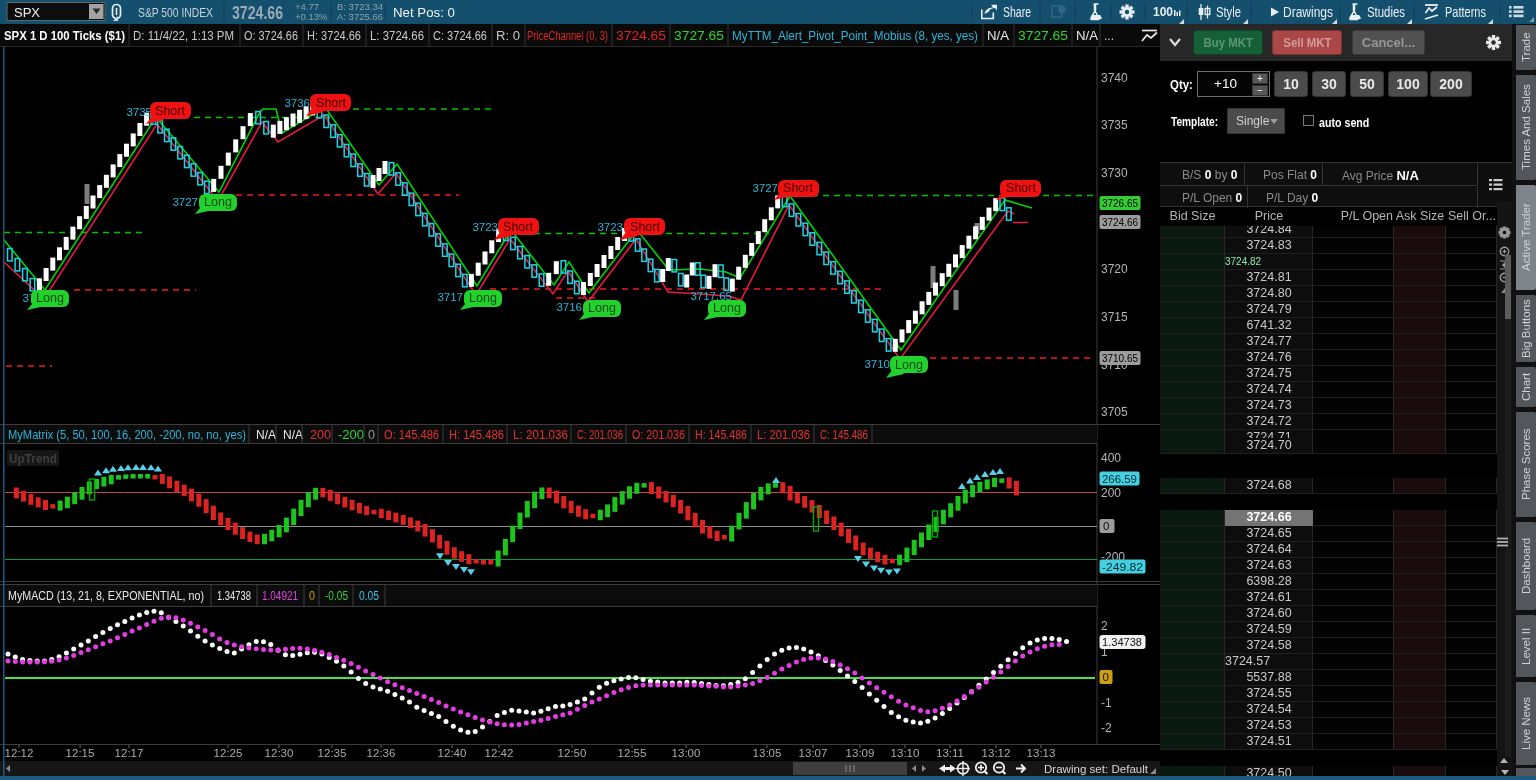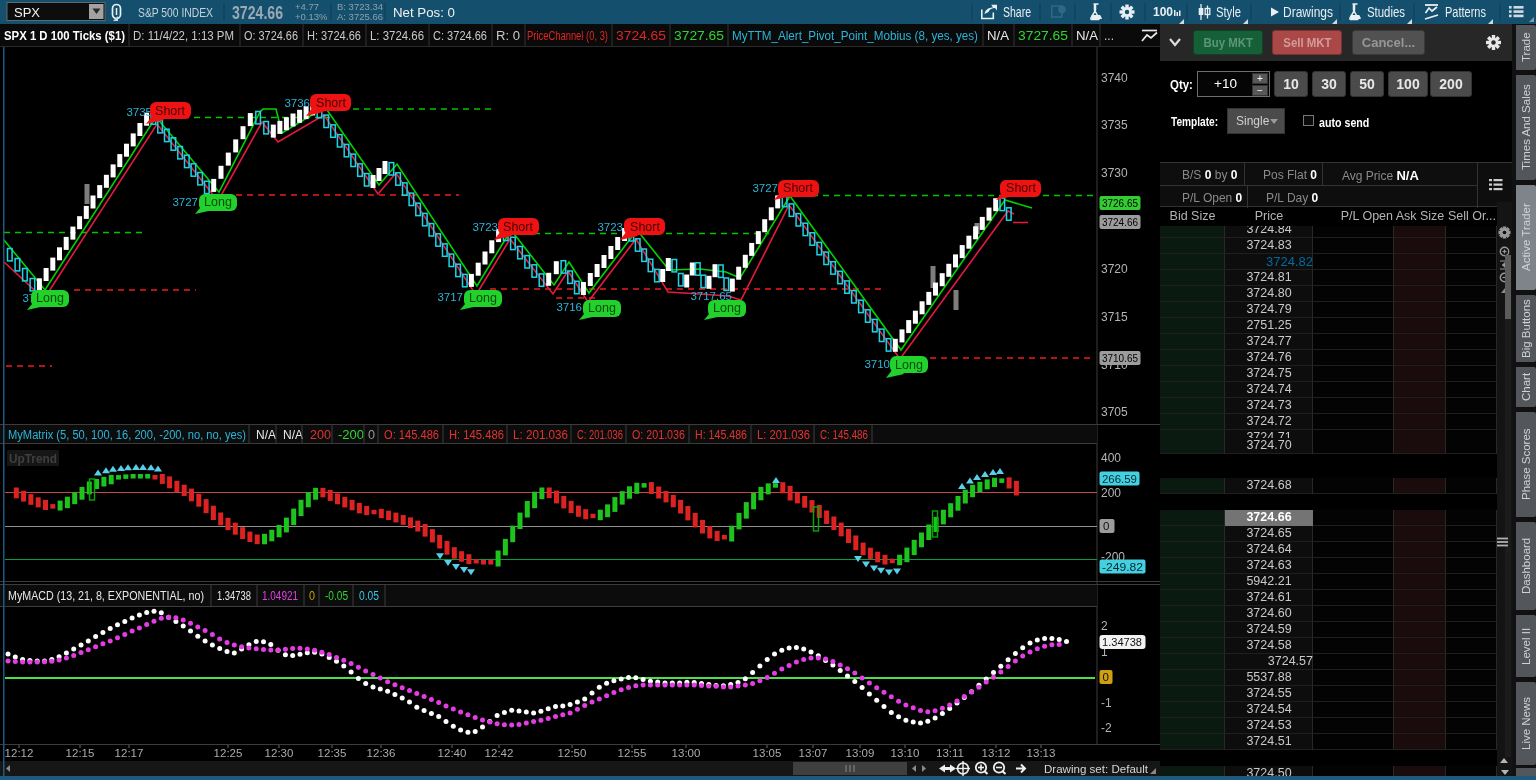--- a/index.html
+++ b/index.html
@@ -1057,21 +1057,21 @@
         <div class="abs" style="left:234px;top:0;width:52px;height:16px;background:#1a0c0c;border-bottom:1px solid #1f1f1f;border-right:1px solid #282828"></div>
         <div class="abs" style="left:286px;top:0;width:51px;height:16px;background:#030303;border-bottom:1px solid #1f1f1f;border-right:1px solid #282828"></div>
         <div class="abs" style="left:65px;top:0;width:88px;height:16px;color:#c9c9c9;font-size:12.5px;text-align:center;line-height:15px">3724.83</div>
       </div>
       <div class="abs" style="left:0;top:28px;width:337px;height:16px">
         <div class="abs" style="left:0px;top:0;width:65px;height:16px;background:#0a1a10;border-bottom:1px solid #1f1f1f;border-right:1px solid #282828"></div>
         <div class="abs" style="left:65px;top:0;width:88px;height:16px;background:#0d0d0d;border-bottom:1px solid #1f1f1f;border-right:1px solid #282828"></div>
         <div class="abs" style="left:153px;top:0;width:81px;height:16px;background:#030303;border-bottom:1px solid #1f1f1f;border-right:1px solid #282828"></div>
         <div class="abs" style="left:234px;top:0;width:52px;height:16px;background:#1a0c0c;border-bottom:1px solid #1f1f1f;border-right:1px solid #282828"></div>
         <div class="abs" style="left:286px;top:0;width:51px;height:16px;background:#030303;border-bottom:1px solid #1f1f1f;border-right:1px solid #282828"></div>
-        <div class="abs" style="left:65px;top:0;width:88px;height:16px;color:#0369a1;font-size:13px;text-align:right;line-height:15px">3724.82</div>
+        <div class="abs" style="left:65px;top:0;width:88px;height:16px;color:#86efac;font-size:10px;text-align:left;line-height:15px">3724.82</div>
       </div>
       <div class="abs" style="left:0;top:44px;width:337px;height:16px">
         <div class="abs" style="left:0px;top:0;width:65px;height:16px;background:#0a1a10;border-bottom:1px solid #1f1f1f;border-right:1px solid #282828"></div>
         <div class="abs" style="left:65px;top:0;width:88px;height:16px;background:#0d0d0d;border-bottom:1px solid #1f1f1f;border-right:1px solid #282828"></div>
         <div class="abs" style="left:153px;top:0;width:81px;height:16px;background:#030303;border-bottom:1px solid #1f1f1f;border-right:1px solid #282828"></div>
         <div class="abs" style="left:234px;top:0;width:52px;height:16px;background:#1a0c0c;border-bottom:1px solid #1f1f1f;border-right:1px solid #282828"></div>
         <div class="abs" style="left:286px;top:0;width:51px;height:16px;background:#030303;border-bottom:1px solid #1f1f1f;border-right:1px solid #282828"></div>
         <div class="abs" style="left:65px;top:0;width:88px;height:16px;color:#c9c9c9;font-size:12.5px;text-align:center;line-height:15px">3724.81</div>
       </div>
       <div class="abs" style="left:0;top:60px;width:337px;height:16px">
@@ -1089,21 +1089,21 @@
         <div class="abs" style="left:234px;top:0;width:52px;height:16px;background:#1a0c0c;border-bottom:1px solid #1f1f1f;border-right:1px solid #282828"></div>
         <div class="abs" style="left:286px;top:0;width:51px;height:16px;background:#030303;border-bottom:1px solid #1f1f1f;border-right:1px solid #282828"></div>
         <div class="abs" style="left:65px;top:0;width:88px;height:16px;color:#c9c9c9;font-size:12.5px;text-align:center;line-height:15px">3724.79</div>
       </div>
       <div class="abs" style="left:0;top:92px;width:337px;height:16px">
         <div class="abs" style="left:0px;top:0;width:65px;height:16px;background:#0a1a10;border-bottom:1px solid #1f1f1f;border-right:1px solid #282828"></div>
         <div class="abs" style="left:65px;top:0;width:88px;height:16px;background:#0d0d0d;border-bottom:1px solid #1f1f1f;border-right:1px solid #282828"></div>
         <div class="abs" style="left:153px;top:0;width:81px;height:16px;background:#030303;border-bottom:1px solid #1f1f1f;border-right:1px solid #282828"></div>
         <div class="abs" style="left:234px;top:0;width:52px;height:16px;background:#1a0c0c;border-bottom:1px solid #1f1f1f;border-right:1px solid #282828"></div>
         <div class="abs" style="left:286px;top:0;width:51px;height:16px;background:#030303;border-bottom:1px solid #1f1f1f;border-right:1px solid #282828"></div>
-        <div class="abs" style="left:65px;top:0;width:88px;height:16px;color:#c9c9c9;font-size:12.5px;text-align:center;line-height:15px">2751.25</div>
+        <div class="abs" style="left:65px;top:0;width:88px;height:16px;color:#c9c9c9;font-size:12.5px;text-align:center;line-height:15px">6741.32</div>
       </div>
       <div class="abs" style="left:0;top:108px;width:337px;height:16px">
         <div class="abs" style="left:0px;top:0;width:65px;height:16px;background:#0a1a10;border-bottom:1px solid #1f1f1f;border-right:1px solid #282828"></div>
         <div class="abs" style="left:65px;top:0;width:88px;height:16px;background:#0d0d0d;border-bottom:1px solid #1f1f1f;border-right:1px solid #282828"></div>
         <div class="abs" style="left:153px;top:0;width:81px;height:16px;background:#030303;border-bottom:1px solid #1f1f1f;border-right:1px solid #282828"></div>
         <div class="abs" style="left:234px;top:0;width:52px;height:16px;background:#1a0c0c;border-bottom:1px solid #1f1f1f;border-right:1px solid #282828"></div>
         <div class="abs" style="left:286px;top:0;width:51px;height:16px;background:#030303;border-bottom:1px solid #1f1f1f;border-right:1px solid #282828"></div>
         <div class="abs" style="left:65px;top:0;width:88px;height:16px;color:#c9c9c9;font-size:12.5px;text-align:center;line-height:15px">3724.77</div>
       </div>
       <div class="abs" style="left:0;top:124px;width:337px;height:16px">
@@ -1201,21 +1201,21 @@
         <div class="abs" style="left:234px;top:0;width:52px;height:16px;background:#1a0c0c;border-bottom:1px solid #1f1f1f;border-right:1px solid #282828"></div>
         <div class="abs" style="left:286px;top:0;width:51px;height:16px;background:#030303;border-bottom:1px solid #1f1f1f;border-right:1px solid #282828"></div>
         <div class="abs" style="left:65px;top:0;width:88px;height:16px;color:#c9c9c9;font-size:12.5px;text-align:center;line-height:15px">3724.63</div>
       </div>
       <div class="abs" style="left:0;top:348px;width:337px;height:16px">
         <div class="abs" style="left:0px;top:0;width:65px;height:16px;background:#0a1a10;border-bottom:1px solid #1f1f1f;border-right:1px solid #282828"></div>
         <div class="abs" style="left:65px;top:0;width:88px;height:16px;background:#0d0d0d;border-bottom:1px solid #1f1f1f;border-right:1px solid #282828"></div>
         <div class="abs" style="left:153px;top:0;width:81px;height:16px;background:#030303;border-bottom:1px solid #1f1f1f;border-right:1px solid #282828"></div>
         <div class="abs" style="left:234px;top:0;width:52px;height:16px;background:#1a0c0c;border-bottom:1px solid #1f1f1f;border-right:1px solid #282828"></div>
         <div class="abs" style="left:286px;top:0;width:51px;height:16px;background:#030303;border-bottom:1px solid #1f1f1f;border-right:1px solid #282828"></div>
-        <div class="abs" style="left:65px;top:0;width:88px;height:16px;color:#c9c9c9;font-size:12.5px;text-align:center;line-height:15px">5942.21</div>
+        <div class="abs" style="left:65px;top:0;width:88px;height:16px;color:#c9c9c9;font-size:12.5px;text-align:center;line-height:15px">6398.28</div>
       </div>
       <div class="abs" style="left:0;top:364px;width:337px;height:16px">
         <div class="abs" style="left:0px;top:0;width:65px;height:16px;background:#0a1a10;border-bottom:1px solid #1f1f1f;border-right:1px solid #282828"></div>
         <div class="abs" style="left:65px;top:0;width:88px;height:16px;background:#0d0d0d;border-bottom:1px solid #1f1f1f;border-right:1px solid #282828"></div>
         <div class="abs" style="left:153px;top:0;width:81px;height:16px;background:#030303;border-bottom:1px solid #1f1f1f;border-right:1px solid #282828"></div>
         <div class="abs" style="left:234px;top:0;width:52px;height:16px;background:#1a0c0c;border-bottom:1px solid #1f1f1f;border-right:1px solid #282828"></div>
         <div class="abs" style="left:286px;top:0;width:51px;height:16px;background:#030303;border-bottom:1px solid #1f1f1f;border-right:1px solid #282828"></div>
         <div class="abs" style="left:65px;top:0;width:88px;height:16px;color:#c9c9c9;font-size:12.5px;text-align:center;line-height:15px">3724.61</div>
       </div>
       <div class="abs" style="left:0;top:380px;width:337px;height:16px">
@@ -1241,21 +1241,21 @@
         <div class="abs" style="left:234px;top:0;width:52px;height:16px;background:#1a0c0c;border-bottom:1px solid #1f1f1f;border-right:1px solid #282828"></div>
         <div class="abs" style="left:286px;top:0;width:51px;height:16px;background:#030303;border-bottom:1px solid #1f1f1f;border-right:1px solid #282828"></div>
         <div class="abs" style="left:65px;top:0;width:88px;height:16px;color:#c9c9c9;font-size:12.5px;text-align:center;line-height:15px">3724.58</div>
       </div>
       <div class="abs" style="left:0;top:428px;width:337px;height:16px">
         <div class="abs" style="left:0px;top:0;width:65px;height:16px;background:#0a1a10;border-bottom:1px solid #1f1f1f;border-right:1px solid #282828"></div>
         <div class="abs" style="left:65px;top:0;width:88px;height:16px;background:#0d0d0d;border-bottom:1px solid #1f1f1f;border-right:1px solid #282828"></div>
         <div class="abs" style="left:153px;top:0;width:81px;height:16px;background:#030303;border-bottom:1px solid #1f1f1f;border-right:1px solid #282828"></div>
         <div class="abs" style="left:234px;top:0;width:52px;height:16px;background:#1a0c0c;border-bottom:1px solid #1f1f1f;border-right:1px solid #282828"></div>
         <div class="abs" style="left:286px;top:0;width:51px;height:16px;background:#030303;border-bottom:1px solid #1f1f1f;border-right:1px solid #282828"></div>
-        <div class="abs" style="left:65px;top:0;width:88px;height:16px;color:#c9c9c9;font-size:12.5px;text-align:right;line-height:15px">3724.57</div>
+        <div class="abs" style="left:65px;top:0;width:88px;height:16px;color:#c9c9c9;font-size:12.5px;text-align:left;line-height:15px">3724.57</div>
       </div>
       <div class="abs" style="left:0;top:444px;width:337px;height:16px">
         <div class="abs" style="left:0px;top:0;width:65px;height:16px;background:#0a1a10;border-bottom:1px solid #1f1f1f;border-right:1px solid #282828"></div>
         <div class="abs" style="left:65px;top:0;width:88px;height:16px;background:#0d0d0d;border-bottom:1px solid #1f1f1f;border-right:1px solid #282828"></div>
         <div class="abs" style="left:153px;top:0;width:81px;height:16px;background:#030303;border-bottom:1px solid #1f1f1f;border-right:1px solid #282828"></div>
         <div class="abs" style="left:234px;top:0;width:52px;height:16px;background:#1a0c0c;border-bottom:1px solid #1f1f1f;border-right:1px solid #282828"></div>
         <div class="abs" style="left:286px;top:0;width:51px;height:16px;background:#030303;border-bottom:1px solid #1f1f1f;border-right:1px solid #282828"></div>
         <div class="abs" style="left:65px;top:0;width:88px;height:16px;color:#c9c9c9;font-size:12.5px;text-align:center;line-height:15px">5537.88</div>
       </div>
       <div class="abs" style="left:0;top:460px;width:337px;height:16px">

